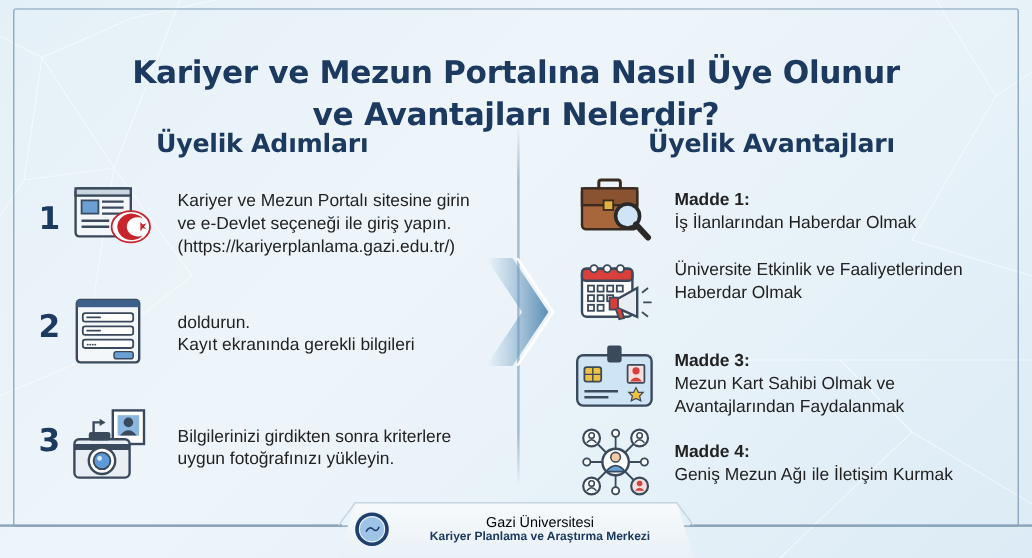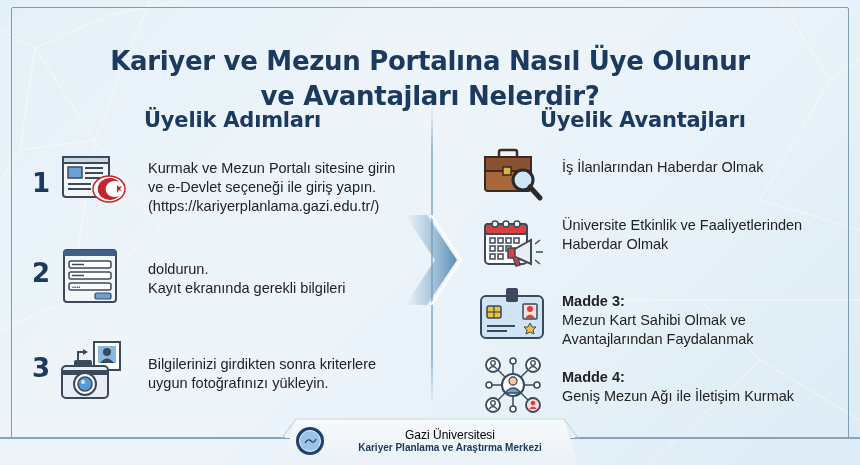--- a/index.html
+++ b/index.html
@@ -71,21 +71,21 @@
   </g>
 </svg>
 
 <div class="frame"></div>
 
 <div class="title">
   <div>Kariyer ve Mezun Portalına Nasıl Üye Olunur</div>
   <div>ve Avantajları Nelerdir?</div>
 </div>
 
-<div class="section-title" style="left:130px; top:108px;margin-left:14px;">Üyelik Adımları</div>
+<div class="section-title" style="left:130px; top:108px;">Üyelik Adımları</div>
 <div class="section-title" style="left:540px; top:108px;text-align:center;">Üyelik Avantajları</div>
 
 <div class="divider"></div>
 <svg class="chevron" width="60" height="90" viewBox="0 0 60 90">
   <defs>
     <linearGradient id="chg" x1="0" y1="0" x2="1" y2="0">
       <stop offset="0" stop-color="#7ea8c8" stop-opacity="0"></stop>
       <stop offset="1" stop-color="#5b8db5"></stop>
     </linearGradient>
   </defs>
@@ -102,21 +102,21 @@
     <line x1="24" y1="13" x2="42" y2="13" stroke="#3a4a5c" stroke-width="2"></line>
     <line x1="24" y1="18" x2="42" y2="18" stroke="#3a4a5c" stroke-width="2"></line>
     <line x1="24" y1="23" x2="42" y2="23" stroke="#3a4a5c" stroke-width="2"></line>
     <line x1="7" y1="29" x2="30" y2="29" stroke="#3a4a5c" stroke-width="2"></line>
     <line x1="7" y1="34" x2="30" y2="34" stroke="#3a4a5c" stroke-width="2"></line>
     <ellipse cx="48" cy="34" rx="16" ry="13" fill="#fff" stroke="#c8242c" stroke-width="1.5"></ellipse>
     <path d="M58 27 A12 11 0 1 0 58 41 A9 8 0 1 1 58 27 Z" fill="#c8242c"></path>
     <polygon points="56,30 58,32 61,31 59,34 61,36 58,35 56,38 56,34" fill="#c8242c"></polygon>
   </svg>
   <div class="step-text" style="left:148px; top:159px;">
-    <div>Kurmak ve Mezun Portalı sitesine girin</div>
+    <div>Kariyer ve Mezun Portalı sitesine girin</div>
     <div>ve e-Devlet seçeneği ile giriş yapın.</div>
     <div>(https://kariyerplanlama.gazi.edu.tr/)</div>
   </div>
 </div>
 
 <div>
   <div class="step-num" style="left:32px; top:258px;">2</div>
   <svg class="step-icon" style="left:62px; top:248px;" width="56" height="56" viewBox="0 0 56 56">
     <rect x="2" y="2" width="52" height="52" rx="3" fill="#f4f7fa" stroke="#3a4a5c" stroke-width="2"></rect>
     <rect x="2" y="2" width="52" height="6" fill="#3d5f8a"></rect>
@@ -159,20 +159,21 @@
 <div>
   <svg class="adv-icon" style="left:483px; top:148px;" width="62" height="54" viewBox="0 0 62 54">
     <rect x="16" y="2" width="18" height="8" rx="2" fill="none" stroke="#3a2a20" stroke-width="2.5"></rect>
     <rect x="2" y="9" width="46" height="34" rx="3" fill="#a8673a" stroke="#3a2a20" stroke-width="2"></rect>
     <rect x="2" y="9" width="46" height="14" fill="#8a5230" stroke="#3a2a20" stroke-width="2"></rect>
     <rect x="20" y="19" width="8" height="8" fill="#e0b040" stroke="#3a2a20" stroke-width="1.5"></rect>
     <circle cx="40" cy="32" r="10" fill="#cfe4f5" stroke="#2a2a2a" stroke-width="3"></circle>
     <line x1="47" y1="39" x2="57" y2="50" stroke="#2a2a2a" stroke-width="5" stroke-linecap="round"></line>
   </svg>
   <div class="adv-text" style="left:562px; top:158px;">
+    <b>Madde 1:</b>
     <div>İş İlanlarından Haberdar Olmak</div>
   </div>
 </div>
 
 <div>
   <svg class="adv-icon" style="left:483px; top:218px;" width="64" height="52" viewBox="0 0 64 52">
     <rect x="2" y="6" width="42" height="40" rx="4" fill="#fff" stroke="#3a4a5c" stroke-width="2"></rect>
     <rect x="2" y="6" width="42" height="10" rx="3" fill="#d9403a" stroke="#3a4a5c" stroke-width="2"></rect>
     <circle cx="12" cy="6" r="3" fill="#fff" stroke="#3a4a5c" stroke-width="1.5"></circle>
     <circle cx="23" cy="6" r="3" fill="#fff" stroke="#3a4a5c" stroke-width="1.5"></circle>

